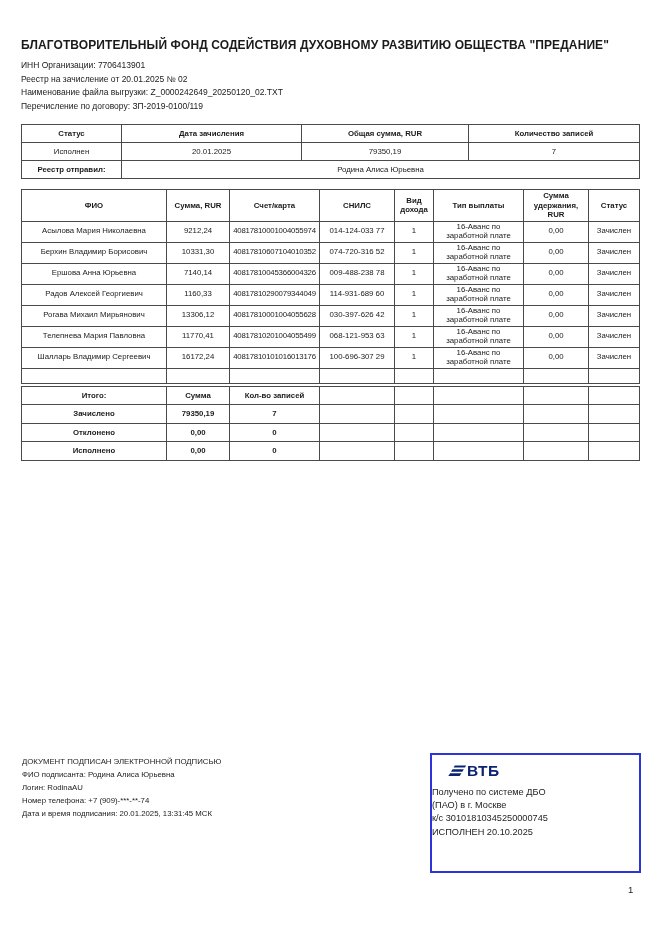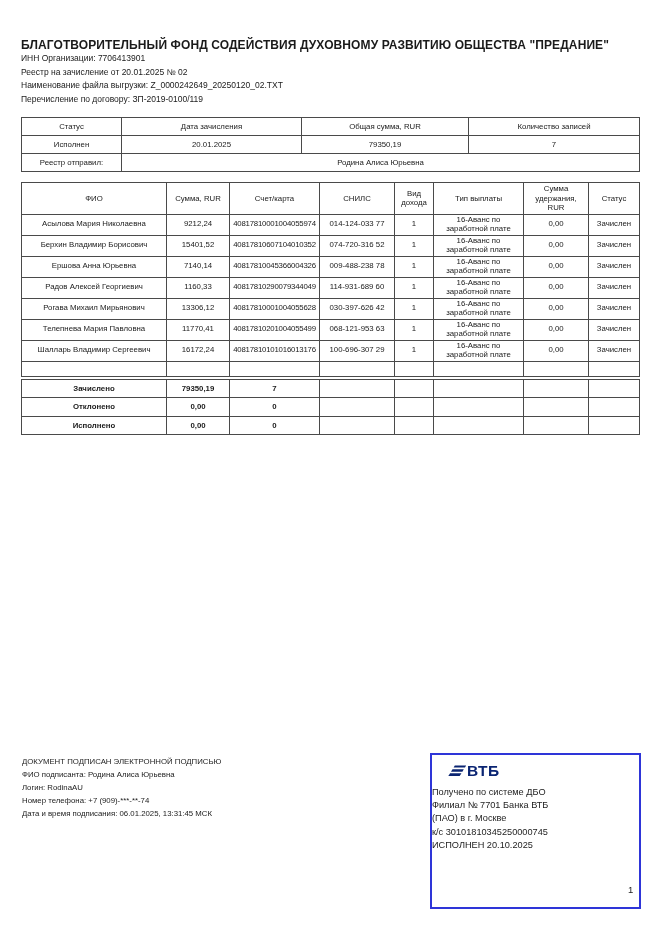--- a/index.html
+++ b/index.html
@@ -15,59 +15,59 @@
   }
   .content { position: absolute; left: 21px; top: 0; width: 618px; }
 
   .doc-title {
     margin-top: 38px;
     font-size: 12px;
     font-weight: 700;
     letter-spacing: 0.1px;
     white-space: nowrap;
   }
-  .info-block { }
+  .info-block { margin-top: 7px; }
   .info-line { font-size: 8.5px; line-height: 13.5px; }
 
   table.doc-table {
     border-collapse: collapse;
     width: 618px;
     table-layout: fixed;
   }
   table.doc-table { border: 1.5px solid #3f3f3f; }
   table.doc-table td, table.doc-table th {
     border: 1px solid #4a4a4a;
     font-size: 7.8px;
     text-align: center;
     vertical-align: middle;
     padding: 1px 2px;
     overflow: hidden;
   }
-  table.doc-table th { font-weight: 400; margin-top: 13px; }
+  table.doc-table th { font-weight: 700; margin-top: 13px; }
 
   .status-table { margin-top: 11px; }
   .status-table td, .status-table th { height: 18px; }
 
   .payments-table { margin-top: 10px; }
   .payments-table th { height: 28px; line-height: 9.5px; }
   .payments-table td { height: 21px; font-size: 7.5px; line-height: 8.8px; }
   .payments-table td.cell-account { letter-spacing: -0.2px; }
   .payments-table tr.empty-row td { height: 15px; }
 
   .totals-table { margin-top: 2px; }
   .totals-table td, .totals-table th { height: 18.5px; font-weight: 700; }
 
   .signature-block {
     position: absolute; left: 22px; top: 755px;
     font-size: 7.8px; line-height: 13px; color: #222;
   }
 
   .stamp-box {
     position: absolute; left: 430px; top: 753px;
-    width: 211px; height: 156px;
+    width: 211px; height: 120px;
     border: 2px solid #2e35d8;
     background: #ffffff;
   }
   .stamp-logo {
     display: flex; align-items: flex-start;
     margin: 8px 0 3px 14px; height: 20px;
   }
   .stamp-logo svg { margin-top: 2px; }
   .stamp-logo-text {
     font-size: 15.5px; font-weight: 700; color: #0a2472;
@@ -150,21 +150,21 @@
         <td>9212,24</td>
         <td class="cell-account">40817810001004055974</td>
         <td>014-124-033 77</td>
         <td>1</td>
         <td>16-Аванс по заработной плате</td>
         <td>0,00</td>
         <td>Зачислен</td>
       </tr>
       <tr>
         <td class="cell-fio">Берхин Владимир Борисович</td>
-        <td>15401,52</td>
+        <td>10331,30</td>
         <td class="cell-account">40817810607104010352</td>
         <td>074-720-316 52</td>
         <td>1</td>
         <td>16-Аванс по заработной плате</td>
         <td>0,00</td>
         <td>Зачислен</td>
       </tr>
       <tr>
         <td class="cell-fio">Ершова Анна Юрьевна</td>
         <td>7140,14</td>
@@ -233,20 +233,30 @@
         <col style="width:145px">
           <col style="width:63px">
           <col style="width:90px">
           <col style="width:75px">
         <col style="width:39px">
           <col style="width:90px">
           <col style="width:65px">
           <col style="width:51px">
       </colgroup>
       <tbody>
+          <tr>
+        <td>Итого:</td>
+        <td>Сумма</td>
+        <td>Кол-во записей</td>
+        <td></td>
+        <td></td>
+        <td></td>
+        <td></td>
+        <td></td>
+      </tr>
       <tr>
         <td>Зачислено</td>
         <td>79350,19</td>
         <td>7</td>
         <td></td>
         <td></td>
         <td></td>
         <td></td>
         <td></td>
       </tr>
@@ -272,37 +282,36 @@
       </tr>
     </tbody>
       </table>
   </div>
 
   <div class="signature-block">
     <div>ДОКУМЕНТ ПОДПИСАН ЭЛЕКТРОННОЙ ПОДПИСЬЮ</div>
     <div>ФИО подписанта: Родина Алиса Юрьевна</div>
     <div>Логин: RodinaAU</div>
     <div>Номер телефона: +7 (909)-***-**-74</div>
-    <div>Дата и время подписания: 06.01.2025, 13:31:45 МСК</div>
+    <div>Дата и время подписания: 20.01.2025, 13:31:45 МСК</div>
   </div>
 
   <div class="stamp-box">
     <div class="stamp-logo">
       <svg width="20" height="13" viewBox="0 0 22 14" aria-hidden="true">
         <g transform="skewX(-32)" fill="#0a2472">
           <rect x="10" y="0.5" width="12.5" height="2.1"></rect>
           <rect x="10" y="4.6" width="12.5" height="2.6"></rect>
           <rect x="10" y="8.8" width="12.5" height="3.1"></rect>
         </g>
       </svg>
       <span class="stamp-logo-text">ВТБ</span>
     </div>
     <div class="stamp-lines">
       <div class="stamp-line">Получено по системе ДБО</div>
-      <div class="stamp-line">Филиал № 7701 Банка ВТБ</div>
       <div class="stamp-line">(ПАО) в г. Москве</div>
       <div class="stamp-line">к/с 30101810345250000745</div>
       <div class="stamp-line">ИСПОЛНЕН 20.10.2025</div>
     </div>
   </div>
 
   <div class="page-number">1</div>
 </div>
 
 </body></html>

